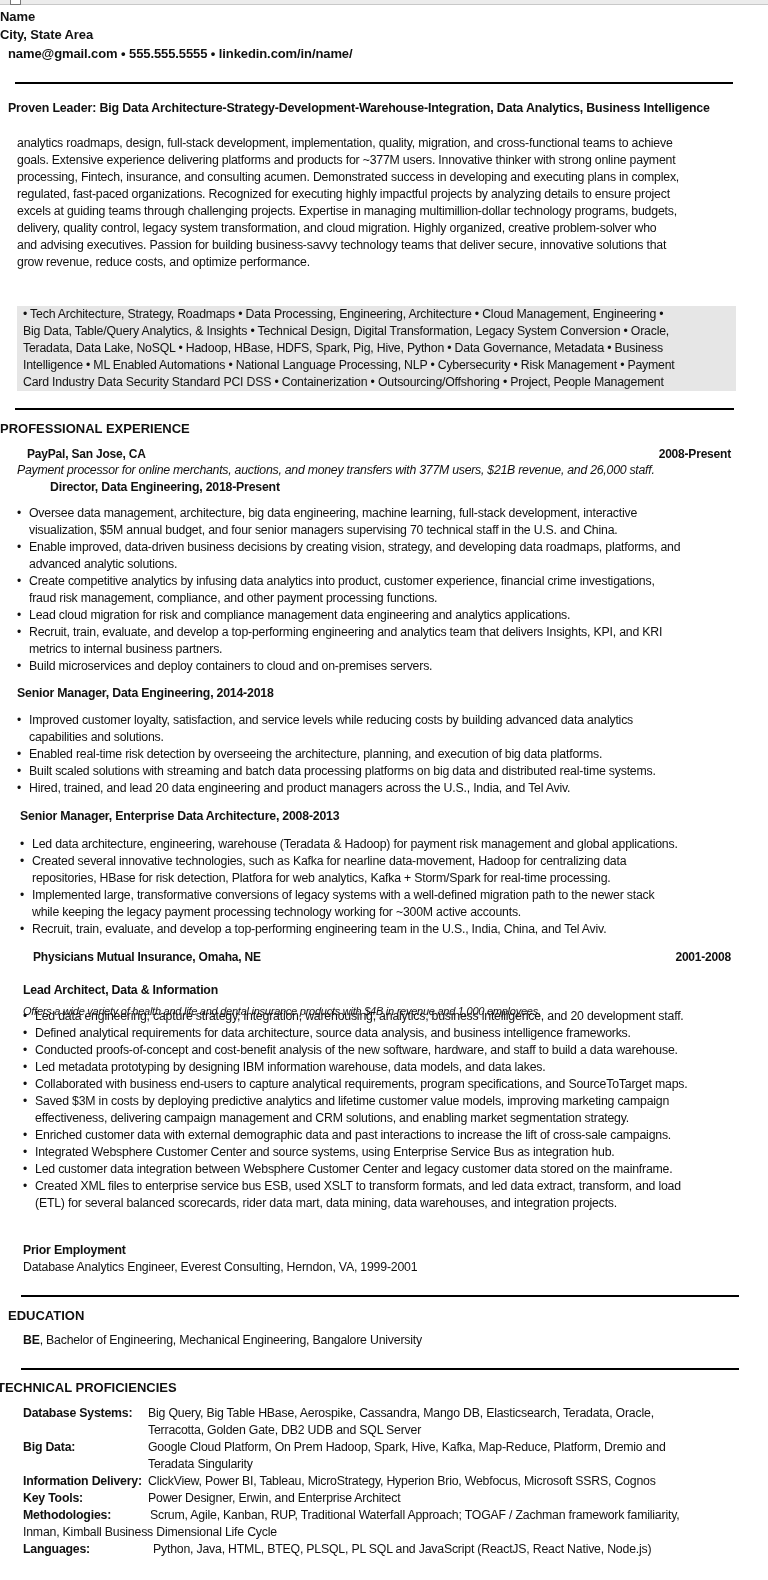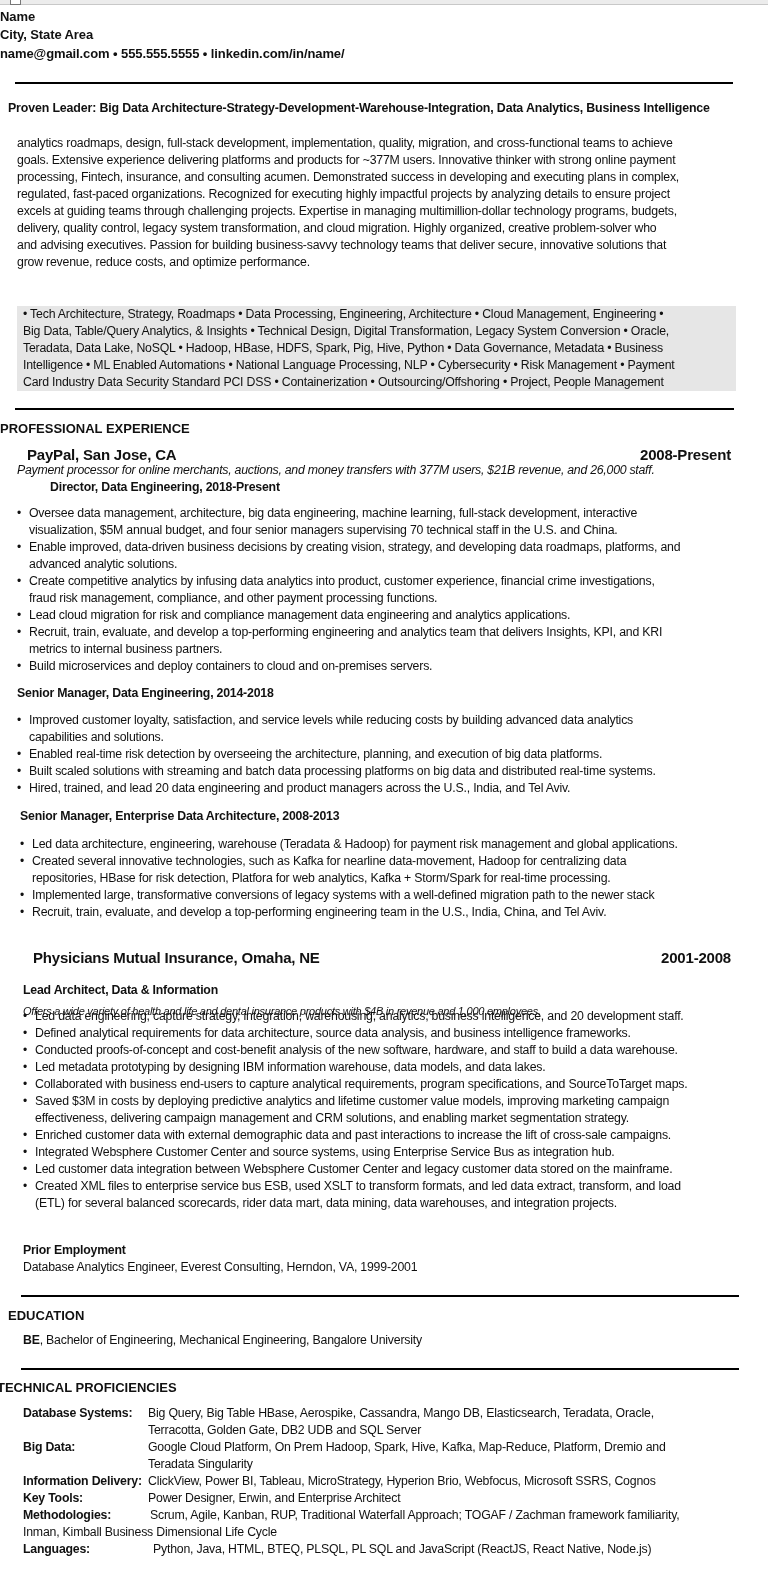--- a/index.html
+++ b/index.html
@@ -43,34 +43,34 @@
   .section-title { font-weight: bold; font-size: 13px; }
   .bullets { position: absolute; left: 17px; width: 725px; }
   .bullet {
     position: relative; padding-left: 12px; font-size: 12.3px;
     line-height: 17px; letter-spacing: -0.2px; white-space: nowrap;
   }
   .bullet::before {
     content: "\2022"; position: absolute; left: 0; top: 0; font-size: 12px;
   }
   .bullet .ln { display: block; height: 17px; }
-  .row { position: absolute; left: 17px; width: 714px; height: 17px; line-height: 17px; font-size: 15px; letter-spacing: -0.2px; padding-left: 10px; }
+  .row { position: absolute; left: 17px; width: 714px; height: 17px; line-height: 17px; font-size: 12px; letter-spacing: -0.2px; padding-left: 10px; }
   .row .right { position: absolute; right: 0; top: 0; font-weight: bold; }
   .tp-label { position: absolute; font-weight: bold; font-size: 12.3px; letter-spacing: -0.2px; line-height: 17px; white-space: nowrap; }
   .tp-value { position: absolute; font-size: 12.3px; letter-spacing: -0.2px; line-height: 17px; white-space: nowrap; }
 </style>
 </head>
 <body>
 
 <div class="topbar"></div>
 <div class="corner-box"></div>
 
 <div class="abs center bold name-line" style="top:9px;">Name</div>
 <div class="abs center bold name-line" style="top:27px;">City, State Area</div>
-<div class="abs center bold name-line" style="top:46px;">name@gmail.com • 555.555.5555 • linkedin.com/in/name/</div>
+<div class="abs center bold name-line" style="top:46px;margin-left:8px;">name@gmail.com • 555.555.5555 • linkedin.com/in/name/</div>
 <div class="rule" style="left:15px; top:82px; width:718px;"></div>
 
 <div class="abs center bold headline" style="top:101px; left:8px;">Proven Leader: Big Data Architecture-Strategy-Development-Warehouse-Integration, Data Analytics, Business Intelligence</div>
 
 <div class="para" style="top:135px;">
   <span class="ln">analytics roadmaps, design, full-stack development, implementation, quality, migration, and cross-functional teams to achieve</span>
   <span class="ln">goals. Extensive experience delivering platforms and products for ~377M users. Innovative thinker with strong online payment</span>
   <span class="ln">processing, Fintech, insurance, and consulting acumen. Demonstrated success in developing and executing plans in complex,</span>
   <span class="ln">regulated, fast-paced organizations. Recognized for executing highly impactful projects by analyzing details to ensure project</span>
   <span class="ln">excels at guiding teams through challenging projects. Expertise in managing multimillion-dollar technology programs, budgets,</span>
@@ -143,20 +143,21 @@
 <div class="bullets" style="top:836px; left:20px;">
   <div class="bullet">
       <span class="ln">Led data architecture, engineering, warehouse (Teradata &amp; Hadoop) for payment risk management and global applications.</span>
     </div>
   <div class="bullet">
       <span class="ln">Created several innovative technologies, such as Kafka for nearline data-movement, Hadoop for centralizing data</span>
       <span class="ln">repositories, HBase for risk detection, Platfora for web analytics, Kafka + Storm/Spark for real-time processing.</span>
     </div>
   <div class="bullet">
       <span class="ln">Implemented large, transformative conversions of legacy systems with a well-defined migration path to the newer stack</span>
+      <span class="ln">while keeping the legacy payment processing technology working for ~300M active accounts.</span>
     </div>
   <div class="bullet">
       <span class="ln">Recruit, train, evaluate, and develop a top-performing engineering team in the U.S., India, China, and Tel Aviv.</span>
     </div>
 </div>
 
 <div class="row" style="top:949px; left:23px; width:708px;">
   <span class="bold">Physicians Mutual Insurance, Omaha, NE</span>
   <span class="right">2001-2008</span>
 </div>

